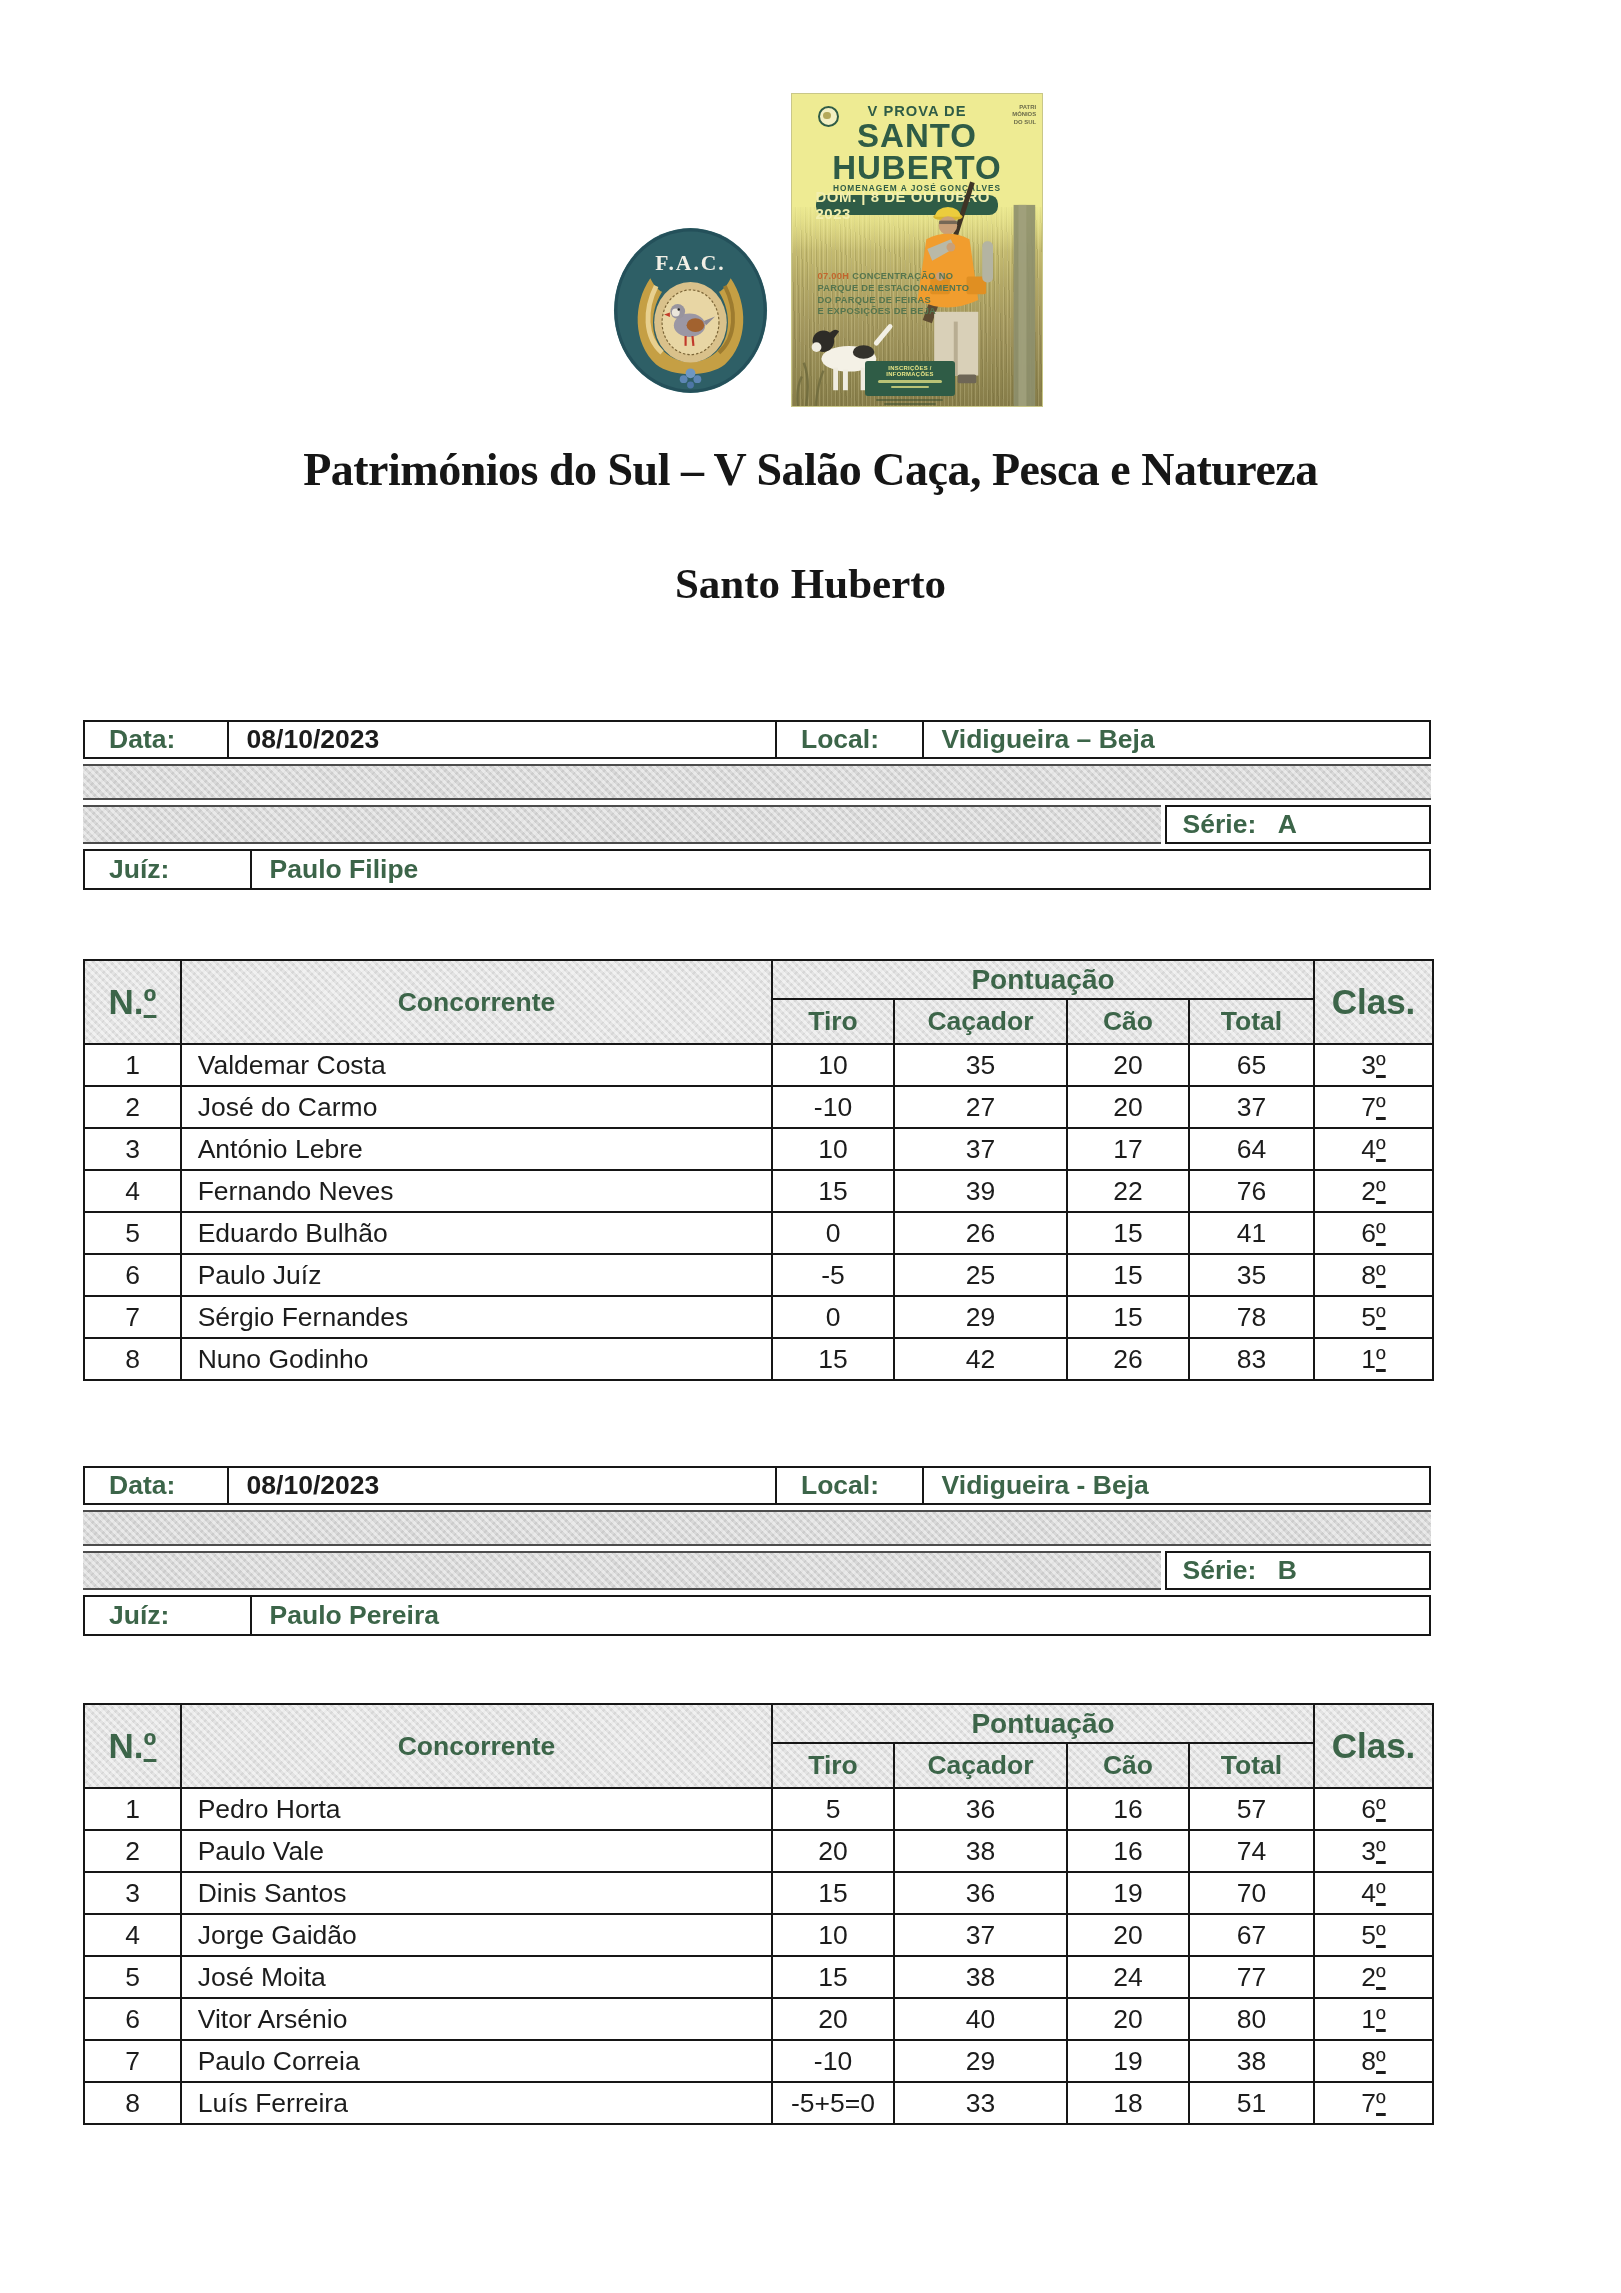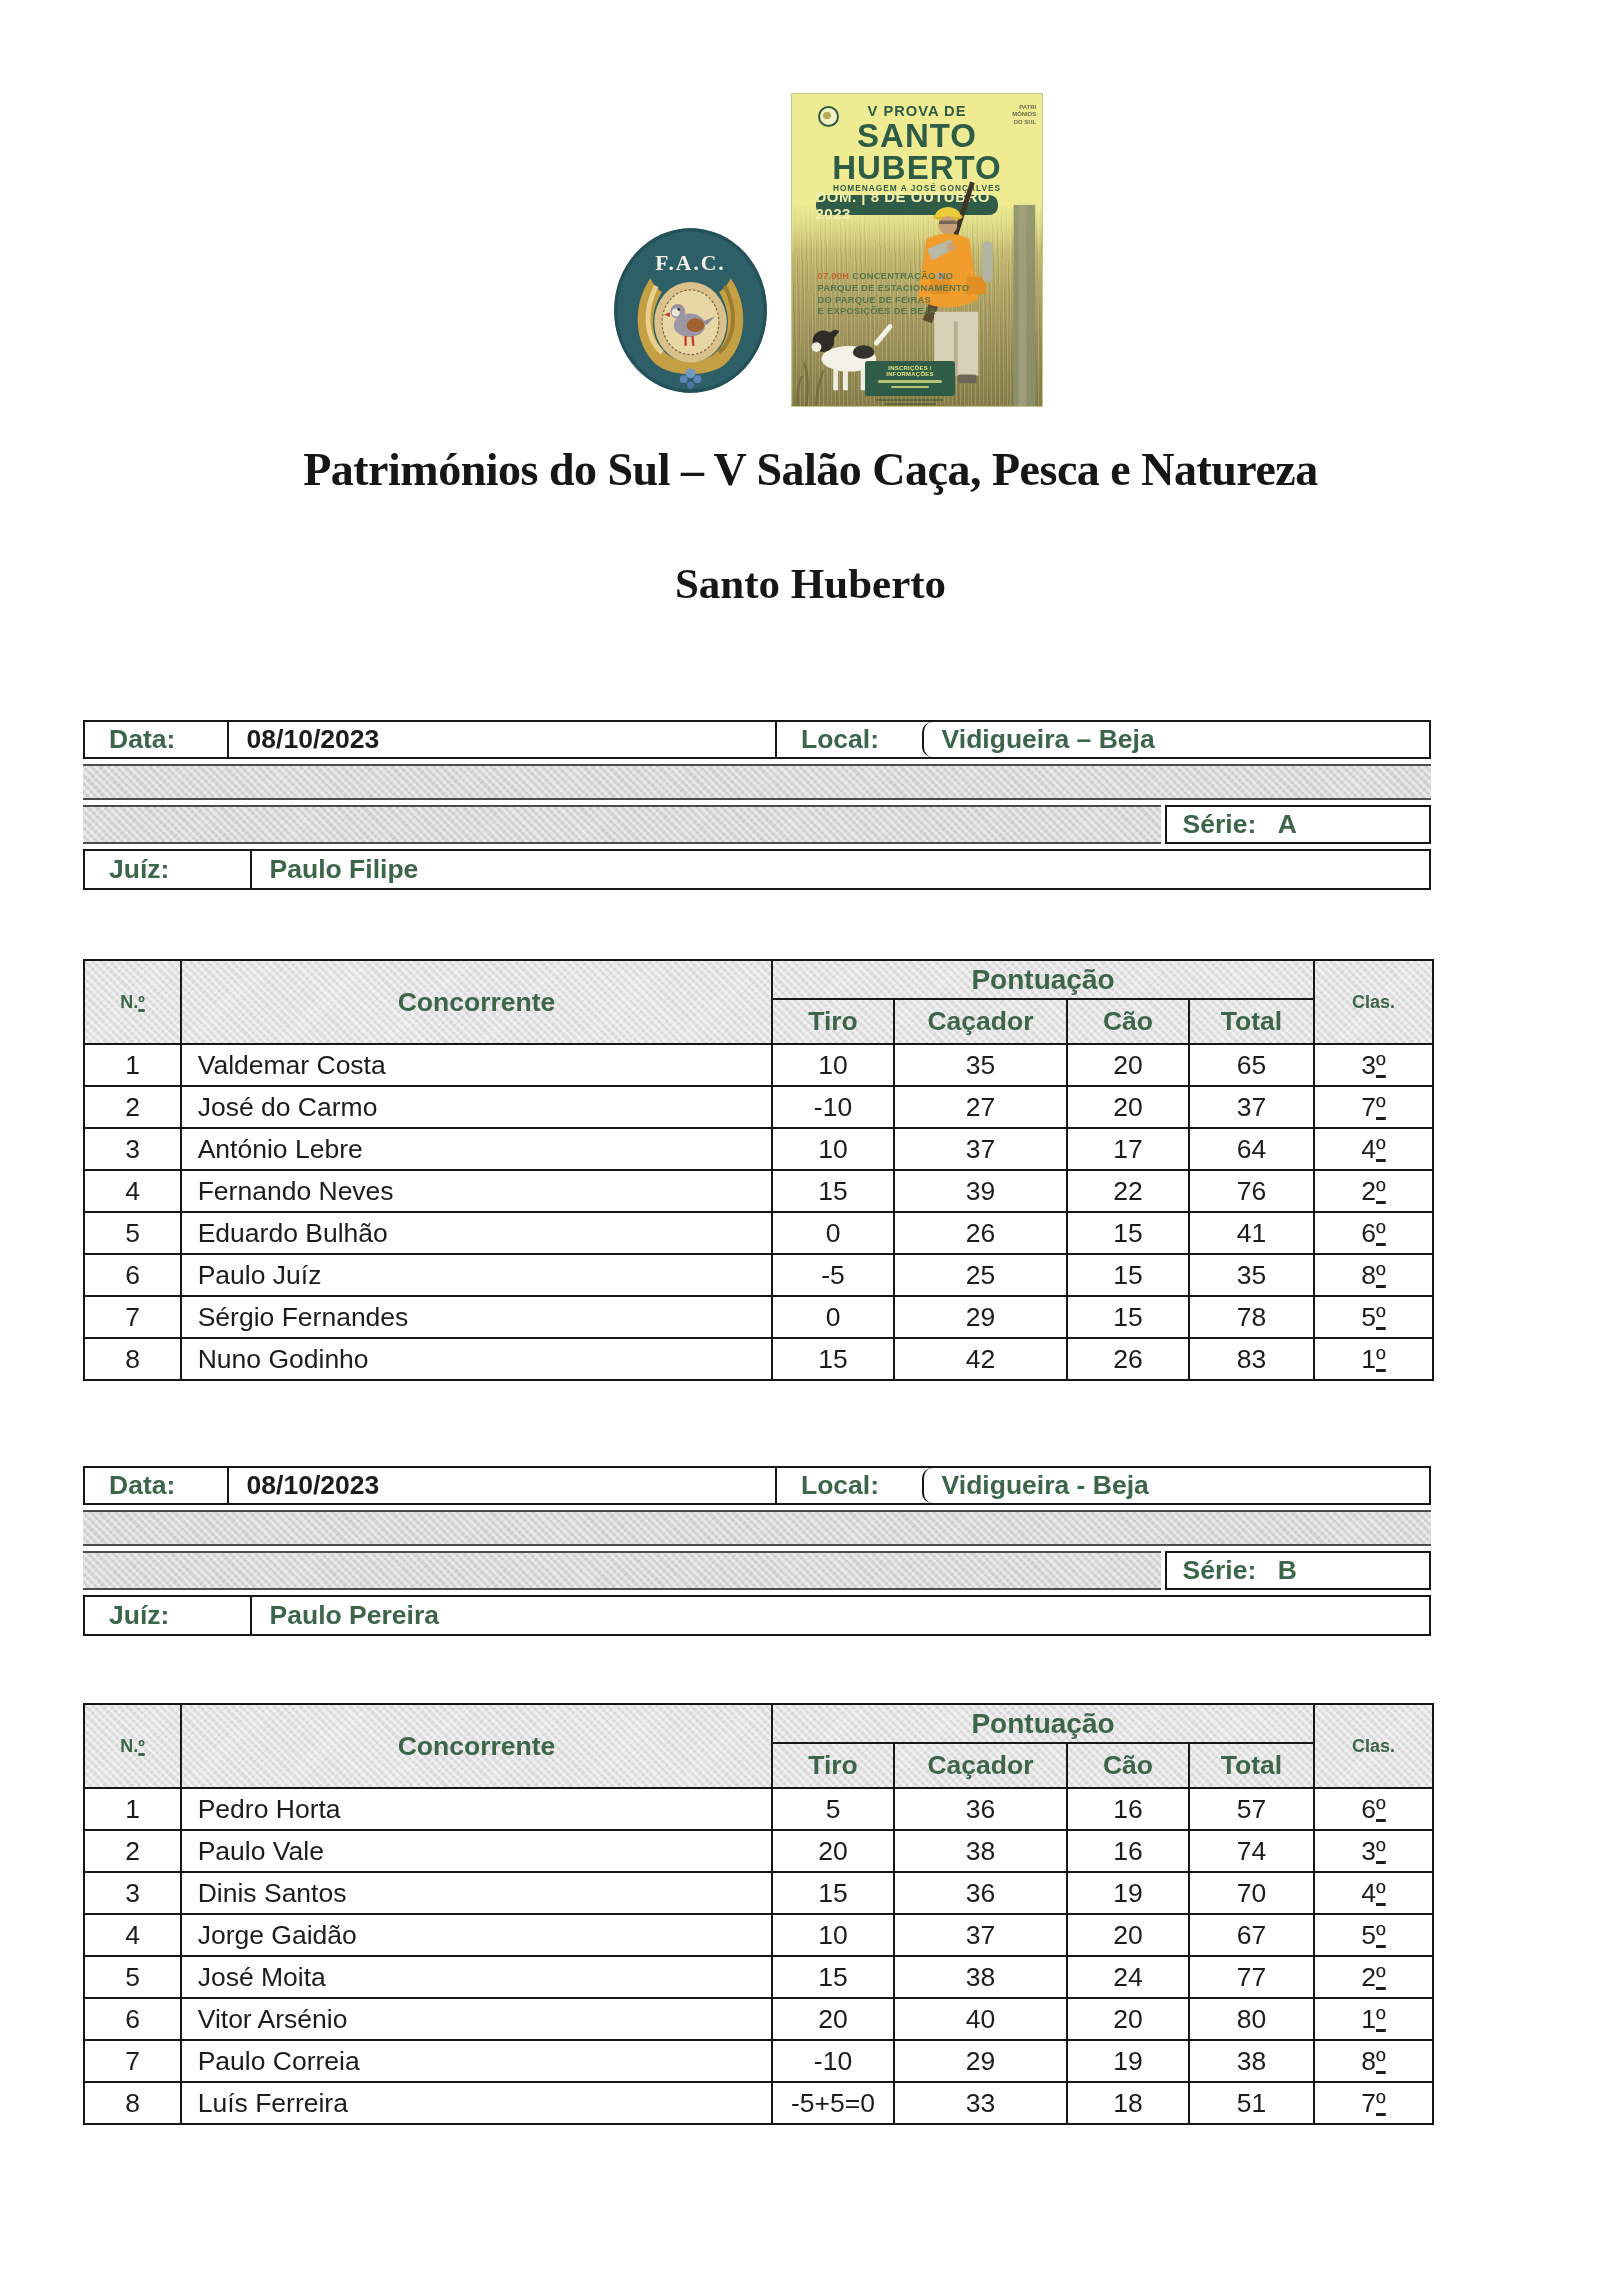--- a/index.html
+++ b/index.html
@@ -63,37 +63,37 @@
       background-image:repeating-linear-gradient(45deg, rgba(255,255,255,.45) 0 2.9px, rgba(0,0,0,0) 2.9px 5.9px),
                        repeating-linear-gradient(-45deg, rgba(150,150,150,.18) 0 2px, rgba(0,0,0,0) 2px 4.9px);}
   .shade-bar{height:36px;border-top:2px solid #4c4c4c;border-bottom:2px solid #4c4c4c;}
   .serie-row{display:flex;height:39px;}
   .serie-shade{flex:0 0 1078px;border-top:2px solid #4c4c4c;border-bottom:2px solid #4c4c4c;box-sizing:border-box;}
   .serie-cell{flex:1;margin-left:3.9px;border:2.5px solid var(--border-black);box-sizing:border-box;
       background:#fff;display:flex;align-items:center;}
   .serie-cell .lab{padding-left:15.7px;}
   .serie-val{font-weight:bold;color:var(--label-green);font-size:26.5px;margin-left:21.6px;}
   .w-data-label{width:142px;}  .w-data-value{width:548px;}
-  .w-local-label{width:147px;} .w-local-value{flex:1;border-radius:10px;}
+  .w-local-label{width:147px;} .w-local-value{flex:1;}
   .w-juiz-label{width:165px;}  .w-juiz-value{flex:1;}
   .juiz-row{height:41px;}
 
   
   table.score-table{position:absolute;left:83px;width:1348px;border-collapse:collapse;table-layout:fixed;
       border:2.9px solid var(--border-black);font-size:26.5px;color:var(--value-black);}
   .score-table th,.score-table td{border:2.5px solid var(--border-black);box-sizing:border-box;padding:0;}
   .score-table thead th{background-color:var(--header-gray);
       background-image:repeating-linear-gradient(45deg, rgba(255,255,255,.5) 0 2.9px, rgba(0,0,0,0) 2.9px 5.9px),
                        repeating-linear-gradient(-45deg, rgba(150,150,150,.15) 0 2px, rgba(0,0,0,0) 2px 4.9px);
       color:var(--label-green);font-weight:bold;text-align:center;}
   .score-table tr.h1{height:39px;}
   .score-table tr.h2{height:45px;}
   .score-table tbody tr{height:42px;}
   th.pont{font-size:28px;}
-  th.col-num,th.col-clas{font-size:18px;}
+  th.col-num,th.col-clas{font-size:35px;}
   td.col-num,td.col-score,td.col-clas{text-align:center;}
   td.col-name{text-align:left;padding-left:15.7px;}
   .ord{text-decoration:underline;text-decoration-thickness:2.5px;text-underline-offset:1px;}
 </style>
 </head>
 <body>
 
 <div class="page">
 
   <div class="fac-logo">

